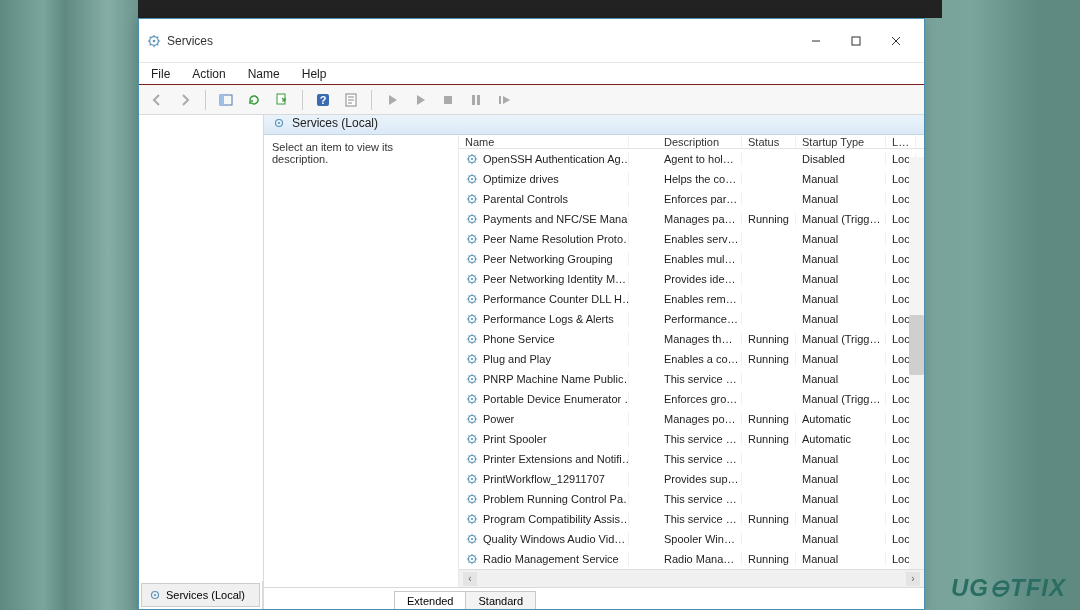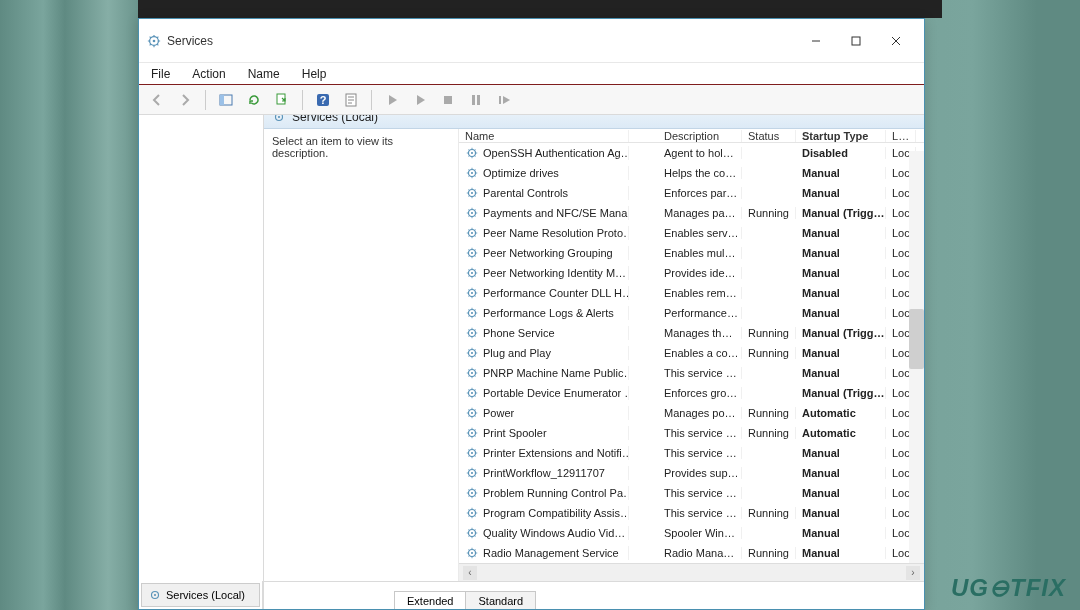--- a/index.html
+++ b/index.html
@@ -45,28 +45,28 @@
   .body-area { flex:1; display:flex; overflow:hidden;align-items:flex-end;}
   .left-nav { width:124px; border-right:1px solid #dadada; background:#fff;}
   .nav-item { display:flex; align-items:center; gap:4px; padding:4px 6px; background:#f0f0f0; border:1px solid #ccc; margin:2px; font-size:11px;}
   .right-pane { flex:1; display:flex; flex-direction:column; background:#fff; border-left:1px solid #dadada;}
   .pane-header { height:24px; display:flex; align-items:center; gap:6px; background:linear-gradient(#eef5fb,#dceaf6); border-bottom:1px solid #c2d5e6; padding:0 8px; font-size:12px; color:#222;}
   .pane-body { flex:1; display:flex; overflow:hidden;}
   .desc-col { width:195px; padding:6px 8px; font-size:11px; color:#333; border-right:1px solid #eaeaea;}
   .list-col { flex:1; display:flex; flex-direction:column; overflow:hidden; position:relative;}
   .list-header { display:flex; height:14px; align-items:center; background:#fff; border-bottom:1px solid #e4e4e4; font-size:11px; color:#333;}
   .col { padding:0 6px; border-right:1px solid #f0f0f0; white-space:nowrap; overflow:hidden; text-overflow:ellipsis;}
-  .c-name{width:170px;} .c-desc{width:84px;margin-left:29px;} .c-status{width:54px;} .c-startup{width:90px;font-weight:bold;} .c-log{width:30px;}
+  .c-name{width:170px;} .c-desc{width:84px;margin-left:29px;} .c-status{width:54px;} .c-startup{width:90px;} .c-log{width:30px;}
   .rows { flex:1; overflow-y:auto; overflow-x:hidden;}
   .row { display:flex; height:20px; align-items:center; font-size:11px; color:#222;}
   .row .col { display:flex; align-items:center; gap:4px;}
   .gear-ic { width:14px; height:14px; flex:none;}
   .hscroll { height:18px; background:#f0f0f0; border-top:1px solid #ddd; display:flex; align-items:center; justify-content:space-between; padding:0 4px; font-size:10px; color:#666;}
   .arrow{ width:14px; height:14px; display:flex; align-items:center; justify-content:center; background:#e4e4e4;}
-  .tabs { height:28px; display:flex; align-items:flex-end; background:#fff; border-top:1px solid #dadada; padding-left:130px;}
+  .tabs { height:22px; display:flex; align-items:flex-end; background:#fff; border-top:1px solid #dadada; padding-left:130px;}
   .tab { padding:3px 12px; font-size:11px; border:1px solid #c8c8c8; border-bottom:none; background:#fff; margin-right:-1px; position:relative; top:1px;}
   .tab.inactive{ background:#f3f3f3;}
   .vscroll-thumb{ position:absolute; right:0; top:180px; width:15px; height:60px; background:#cfcfcf; border-radius:2px;}
   .vscroll-track{ position:absolute; right:0; top:22px; bottom:18px; width:15px; background:#f4f4f4;}
 </style>
 </head>
 <body>
 
 <div class="taskbar"></div>
 <div class="watermark">UG⊖TFIX</div>

